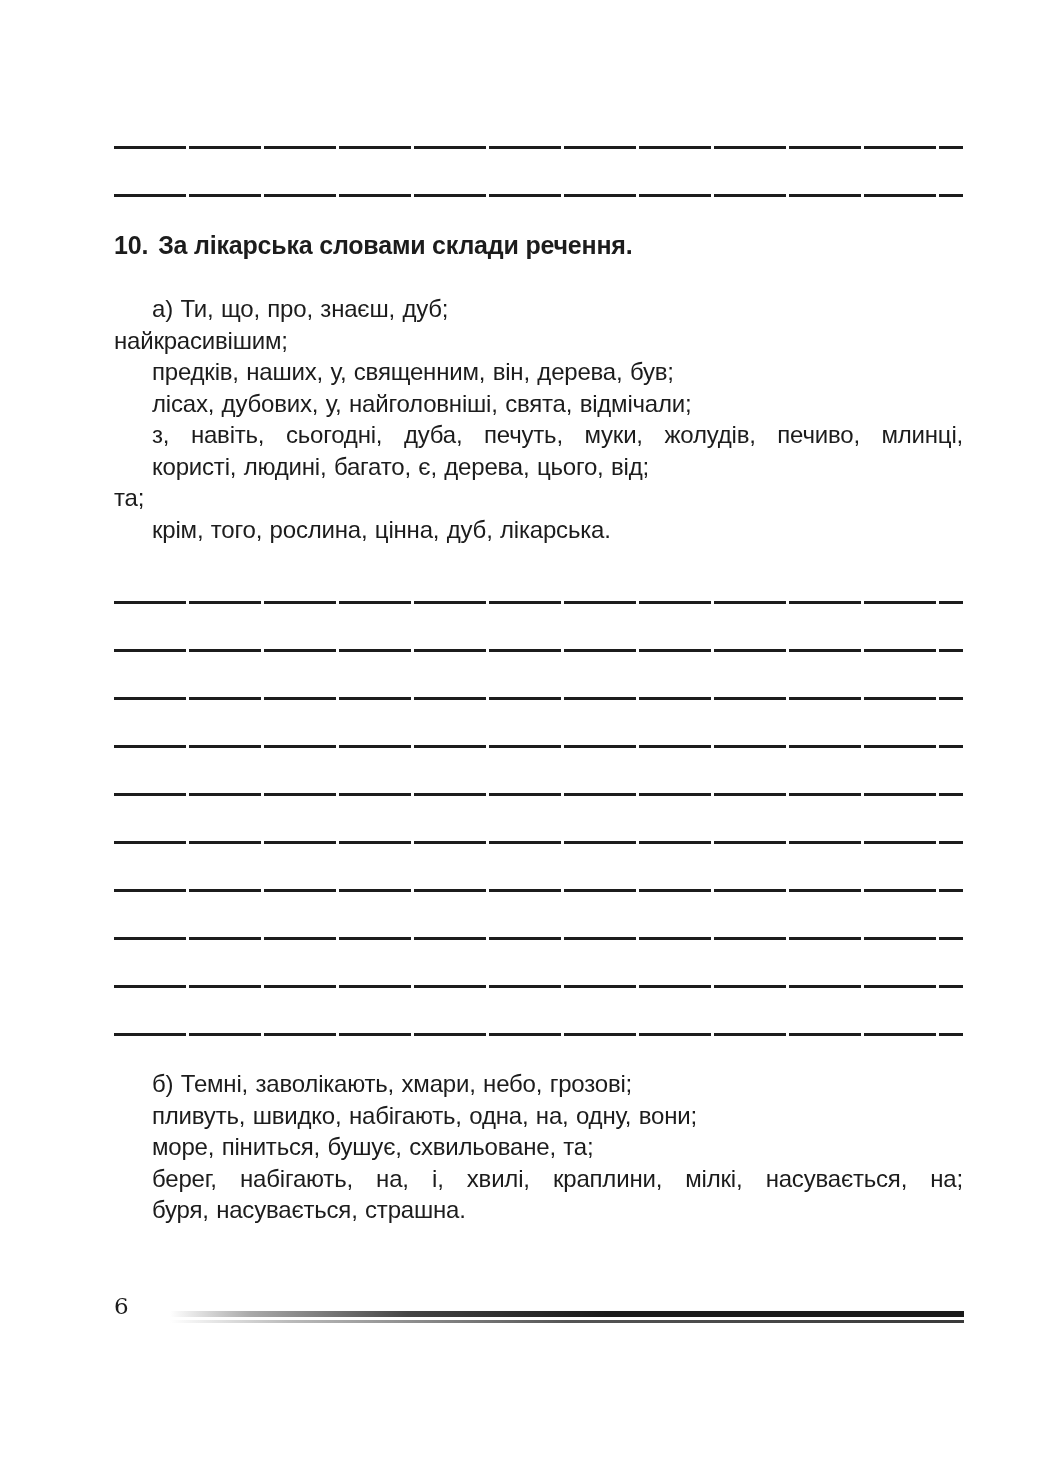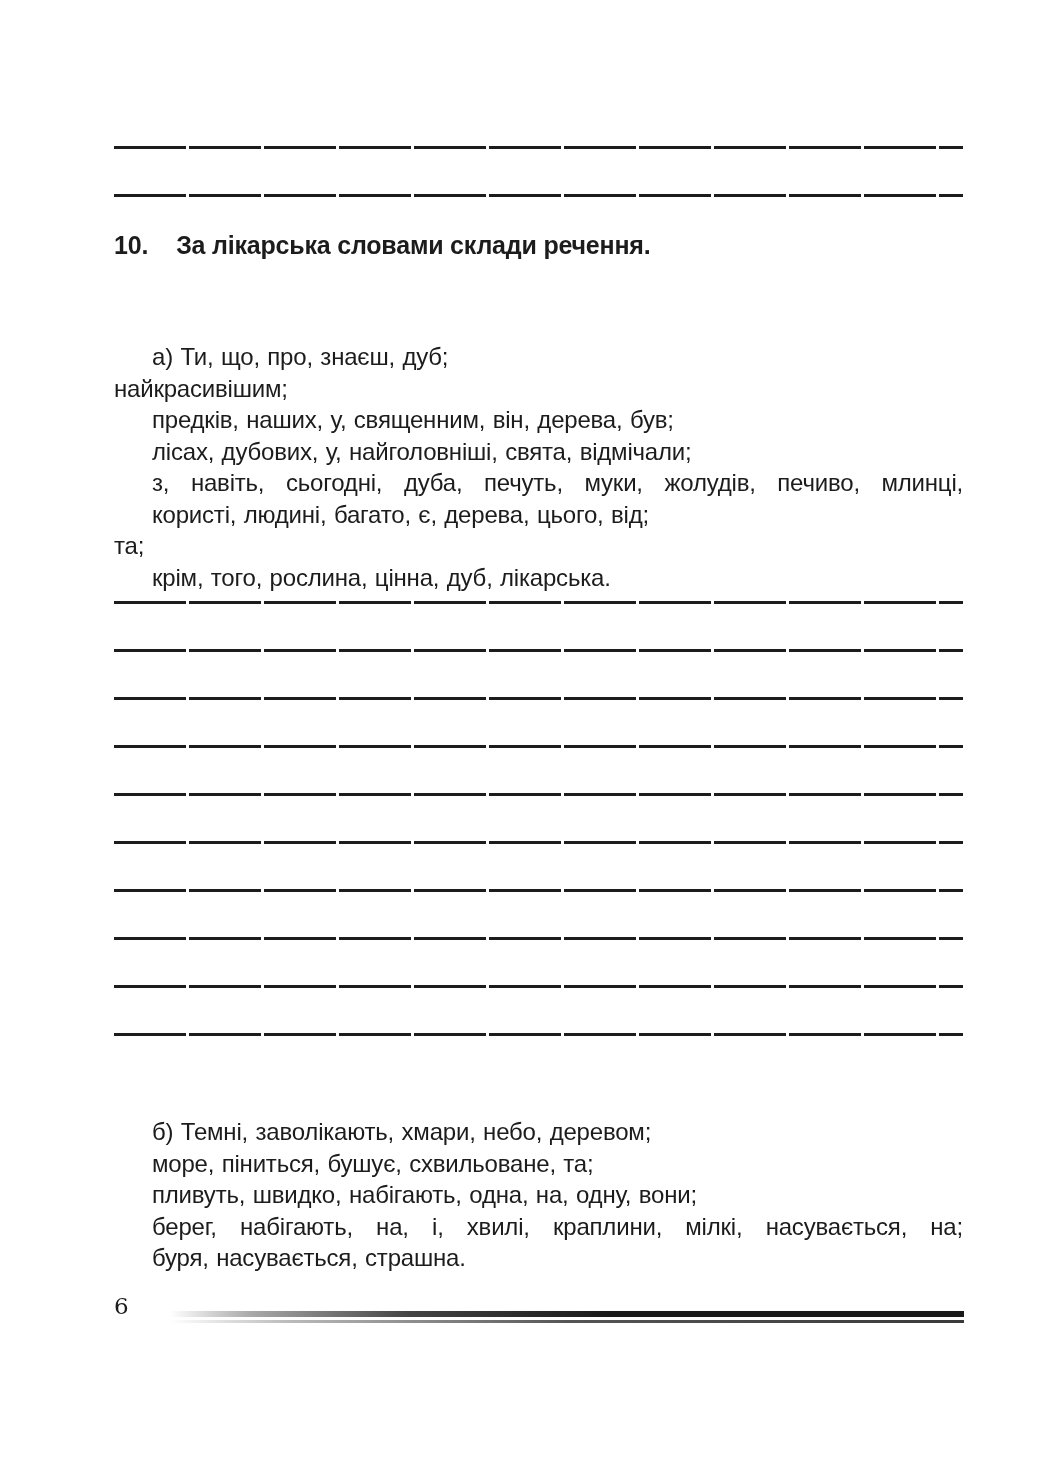--- a/index.html
+++ b/index.html
@@ -16,24 +16,24 @@
     left:114px; width:849px; height:2.6px;
     background:repeating-linear-gradient(90deg,#1c1c1c 0px,#1c1c1c 72px,transparent 72px,transparent 75px);
   }
   .heading {
     position:absolute;
     left:114px; top:230px; width:849px;
     font-size:25px; font-weight:bold; line-height:30px;
     letter-spacing:-0.2px;
     white-space:nowrap;
   }
-  .heading .num { margin-right:28px; }
+  .heading .num { margin-right:10px; }
   .wordblock {
     position:absolute;
-    left:114px; width:849px;margin-top:48px;
+    left:114px; width:849px;
   }
   .block-a { top:293px; }
   .block-b { top:1068px; }
   .text-line {
     font-size:24px; line-height:31.5px;
     letter-spacing:-0.2px;
     word-spacing:1px;
   }
   .indent { padding-left:38px; }
   .fill { text-align:justify; text-align-last:justify; }
@@ -82,23 +82,23 @@
   <div class="rule" style="top:697px;"></div>
   <div class="rule" style="top:745px;"></div>
   <div class="rule" style="top:793px;"></div>
   <div class="rule" style="top:841px;"></div>
   <div class="rule" style="top:889px;"></div>
   <div class="rule" style="top:937px;"></div>
   <div class="rule" style="top:985px;"></div>
   <div class="rule" style="top:1033px;"></div>
 
   <div class="wordblock block-b">
-    <div class="text-line indent">б) Темні, заволікають, хмари, небо, деревом;</div>
+    <div class="text-line indent">б) Темні, заволікають, хмари, небо, грозові;</div>
+    <div class="text-line indent">пливуть, швидко, набігають, одна, на, одну, вони;</div>
     <div class="text-line indent">море, піниться, бушує, схвильоване, та;</div>
-    <div class="text-line indent">пливуть, швидко, набігають, одна, на, одну, вони;</div>
     <div class="text-line indent fill">берег, набігають, на, і, хвилі, краплини, мілкі, насувається, на;</div>
     <div class="text-line indent">буря, насувається, страшна.</div>
   </div>
 
   <div class="page-number">6</div>
   <div class="bar-thick"></div>
   <div class="bar-thin"></div>
 
 </div>
 

